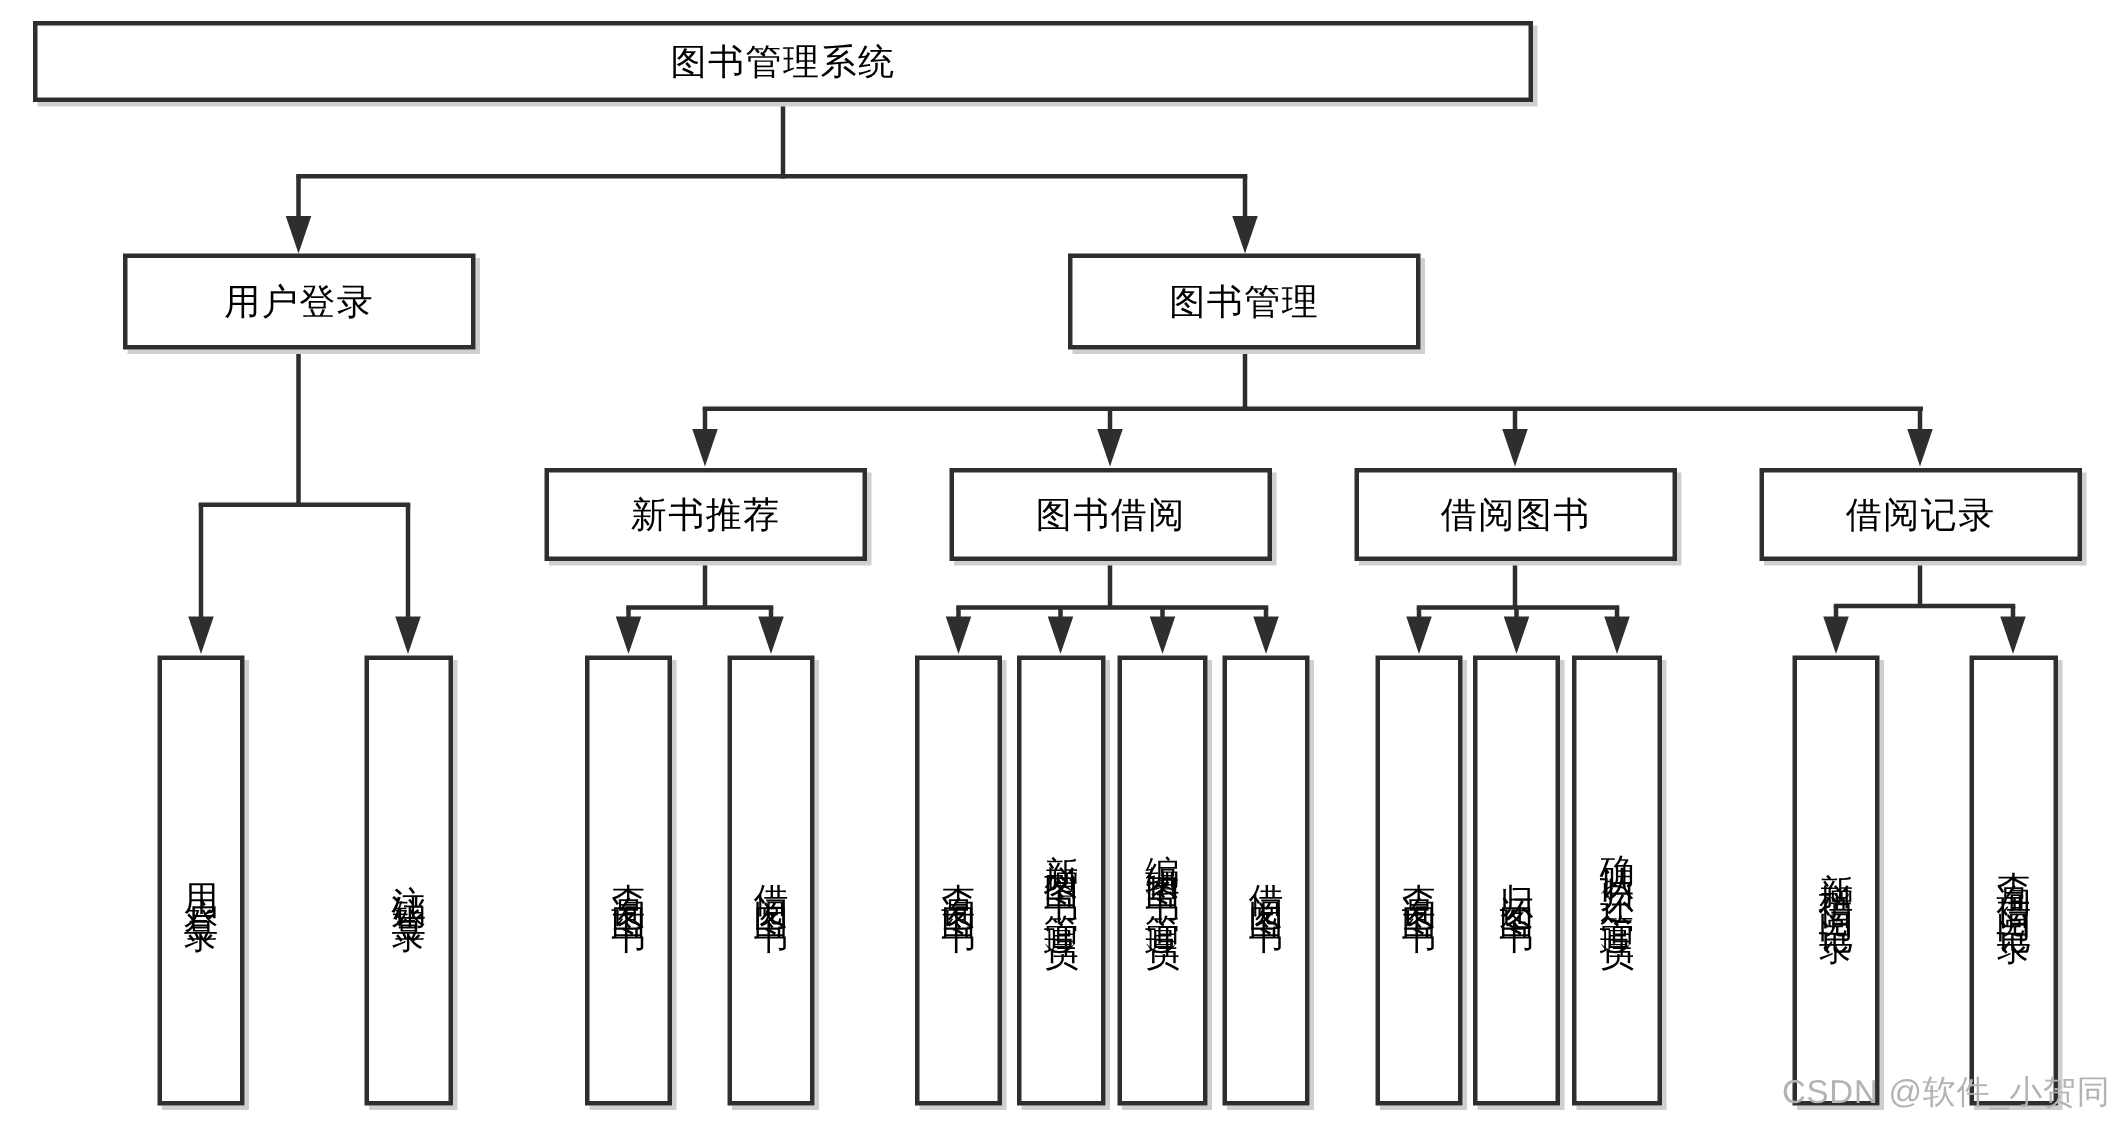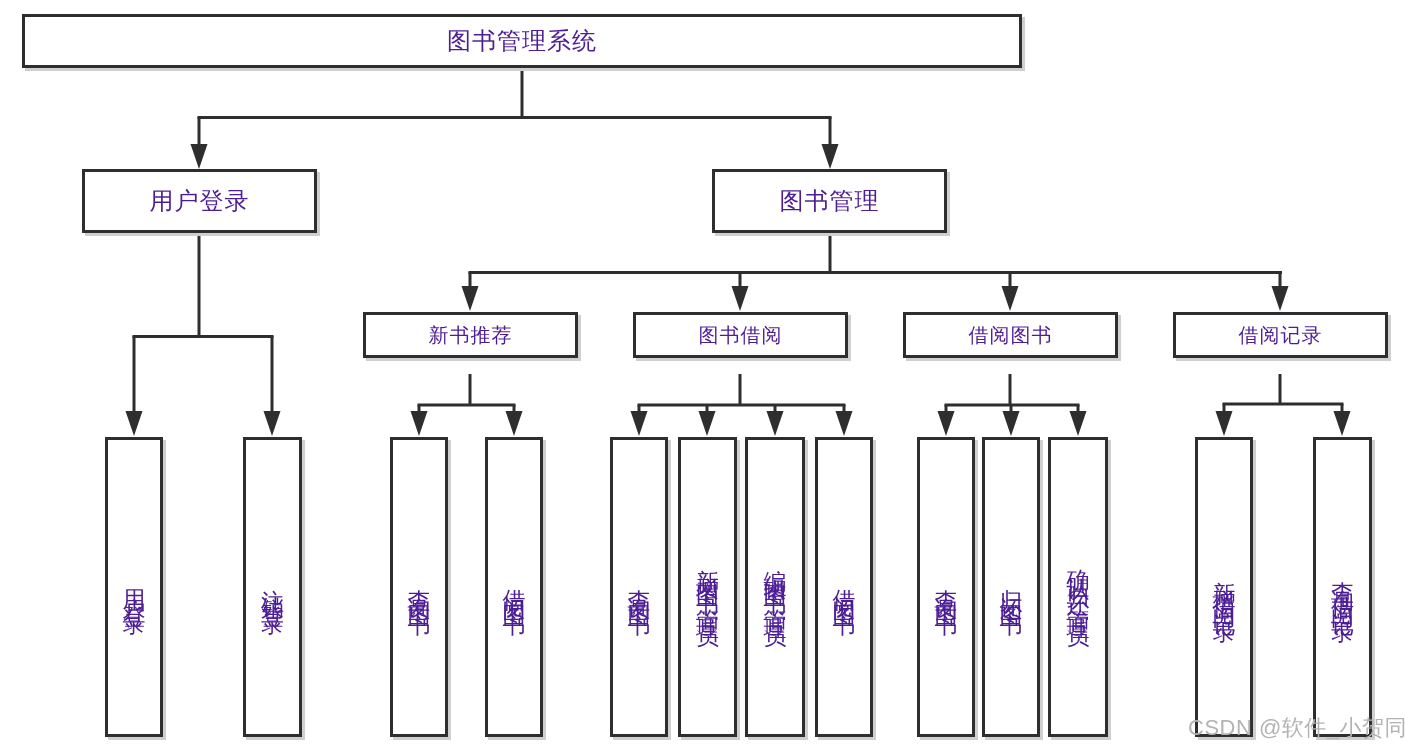--- a/index.html
+++ b/index.html
@@ -11,26 +11,26 @@
   }
   .canvas{position:absolute;left:0;top:0;width:1405px;height:747px;}
   svg.connectors{position:absolute;left:0;top:0;z-index:1;}
   .box{
     position:absolute;
     box-sizing:border-box;
     background:#ffffff;
     border:3px solid #2e2e2e;
     box-shadow:3px 3px 0 #cfcfcf;
     display:flex;align-items:center;justify-content:center;
-    color:#4c1d95;
+    color:#000000;
     z-index:2;
   }
   .root-box{left:22px;top:14px;width:1000px;height:54px;font-size:24px;letter-spacing:1px;}
   .l2-box{top:169px;width:235px;height:64px;font-size:24px;letter-spacing:1px;}
-  .l3-box{top:312px;width:215px;height:46px;font-size:20px;letter-spacing:1px;}
+  .l3-box{top:312px;width:215px;height:62px;font-size:24px;letter-spacing:1px;}
   .leaf{
     top:437px;width:58px;height:300px;
     font-size:23px;
     writing-mode:vertical-rl;
     text-orientation:mixed;
     letter-spacing:8px;
     line-height:1;
   }
   .watermark{
     position:absolute;left:1188px;top:713px;

